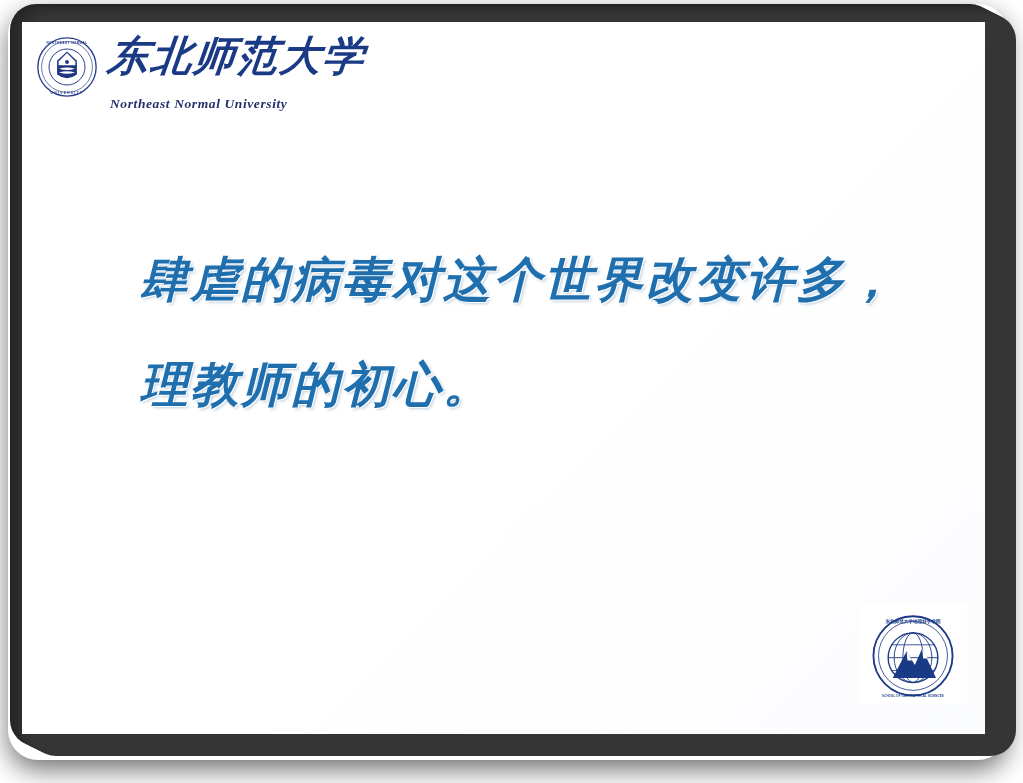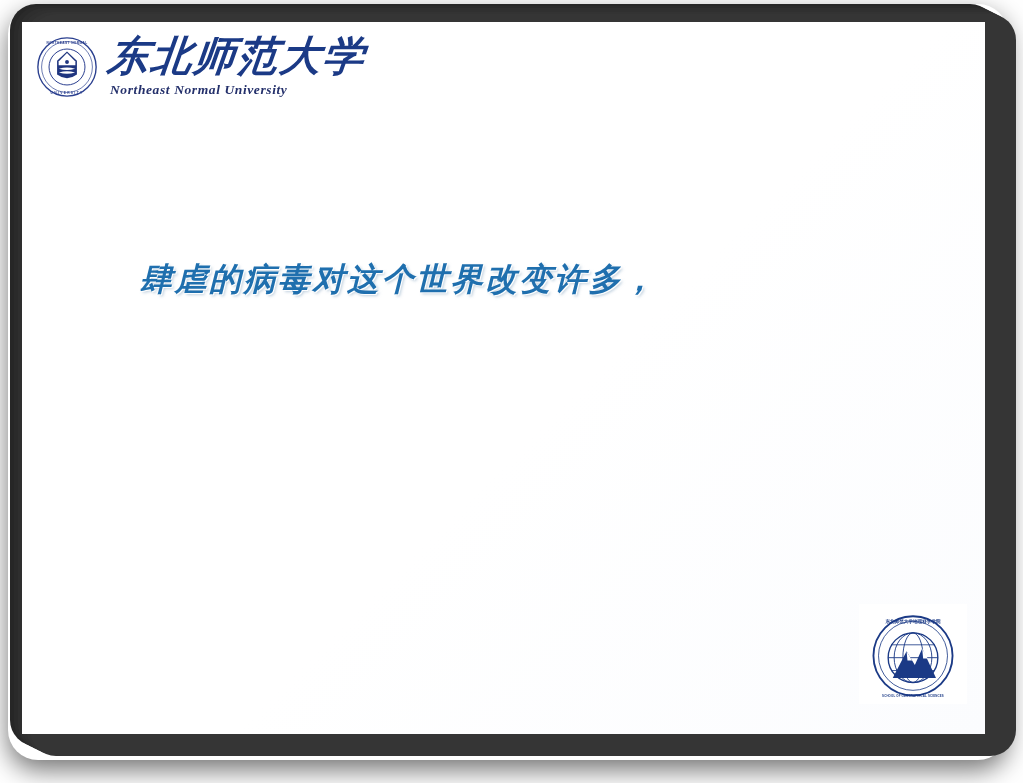--- a/index.html
+++ b/index.html
@@ -100,21 +100,21 @@
   }
   .brand-en {
     font-family: "Liberation Serif", "DejaVu Serif", serif;
     font-size: 13.5px;
     line-height: 16px;
     font-style: italic;
     font-weight: 700;
     letter-spacing: 0.6px;
     color: #24306b;
     white-space: nowrap;
-    margin-top: 4px;
+    margin-top: 18px;
     padding-left: 2px;
   }
 
   .course-title {
     position: absolute;
     right: 38px;
     top: 36px;
     font-family: "Liberation Serif", "DejaVu Serif", serif;
     font-size: 35px;
     line-height: 40px;
@@ -128,21 +128,21 @@
 
   
   .body-copy {
     position: absolute;
     left: 118px;
     top: 205px;
     width: 790px;
   }
   .copy-line {
     font-family: "Liberation Serif", "DejaVu Serif", serif;
-    font-size: 32px;
+    font-size: 48px;
     line-height: 105px;
     font-weight: 700;
     font-style: italic;
     letter-spacing: 2.5px;
     color: #1f6fae;
     white-space: nowrap;
     text-shadow:
        1px 1px 0 rgba(255,255,255,0.95),
        2px 2px 3px rgba(140,170,195,0.55);
   }
@@ -203,20 +203,21 @@
         <span class="brand-wordmark">
           <span class="brand-cn">东北师范大学</span>
           <span class="brand-en">Northeast Normal University</span>
         </span>
       </div>
 
     </div>
 
     <div class="body-copy">
       <div class="copy-line">肆虐的病毒对这个世界改变许多，</div>
+      <div class="copy-line">理教师的初心。</div>
     </div>
 
     <div class="dept-emblem">
       <span>
         <svg viewBox="0 0 100 100" width="96" height="92" aria-hidden="true">
           <circle cx="50" cy="52" r="43" fill="#ffffff" stroke="#1b3a86" stroke-width="2"></circle>
           <circle cx="50" cy="52" r="37.5" fill="#ffffff" stroke="#1b3a86" stroke-width="0.9"></circle>
 
           <circle cx="50" cy="54" r="27" fill="#ffffff" stroke="#1b3a86" stroke-width="1.5"></circle>
           <ellipse cx="50" cy="54" rx="11" ry="27" fill="none" stroke="#1b3a86" stroke-width="1"></ellipse>

